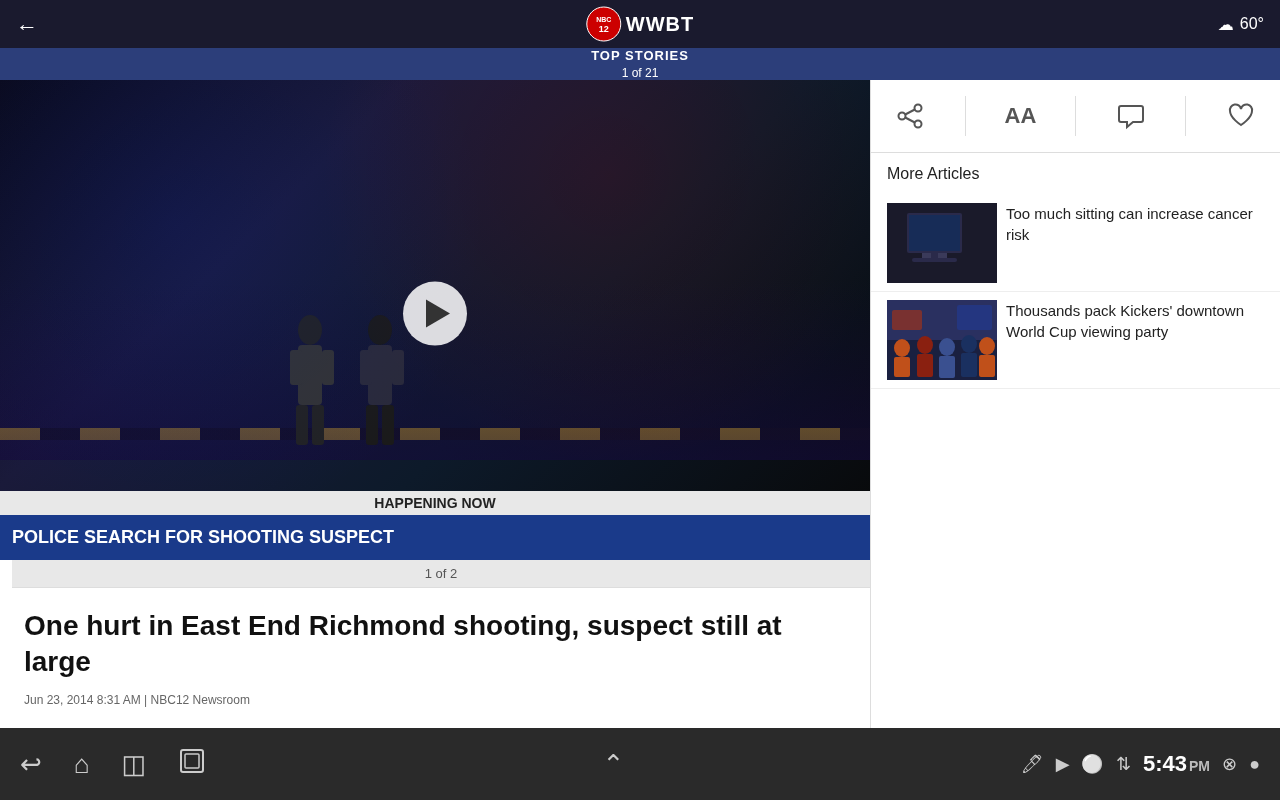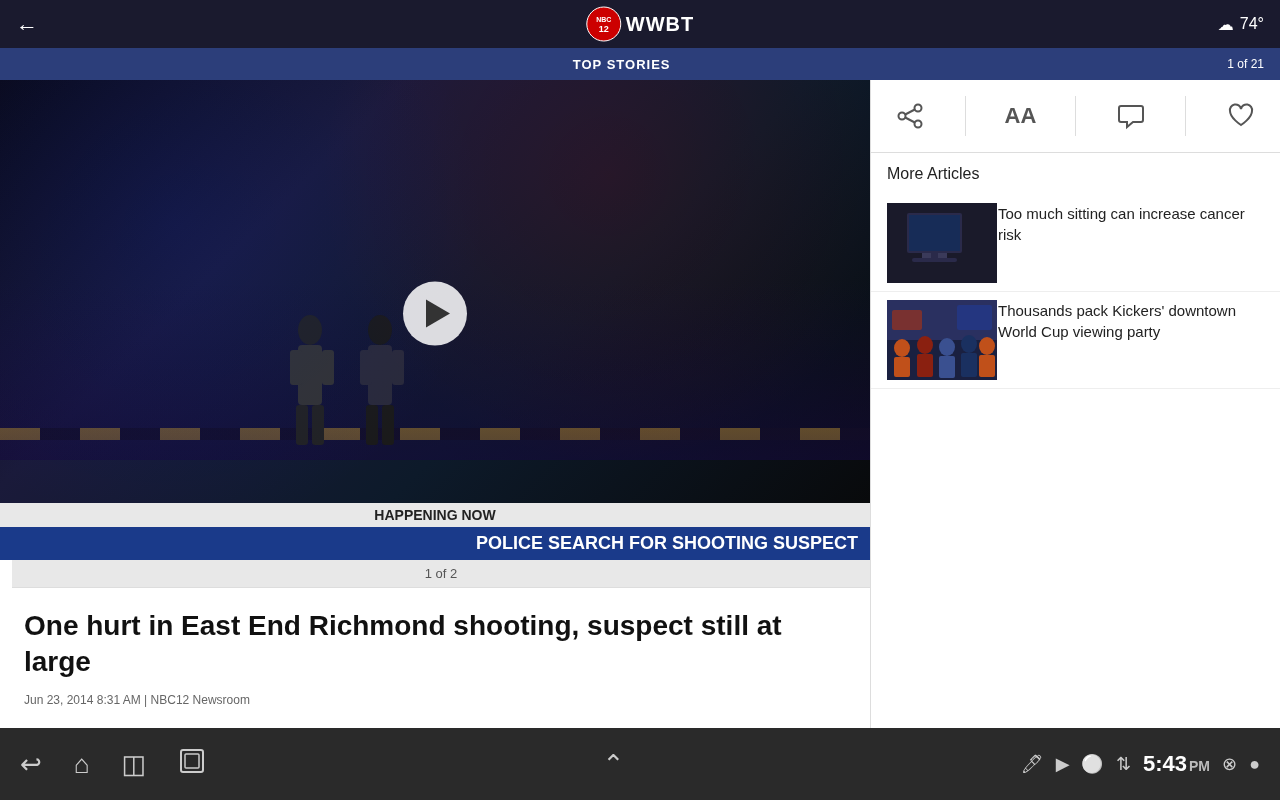--- a/index.html
+++ b/index.html
@@ -45,20 +45,21 @@
 
     
     #section-bar {
       width: 1280px;
       height: 32px;
       background: #2c3e7a;
       display: flex;
       align-items: center;
       justify-content: space-between;
       padding: 0 16px;
+      flex-direction: column;
     }
     #section-bar .section-title {
       color: white;
       font-size: 13px;
       font-weight: bold;
       letter-spacing: 1px;
       flex: 1;
       text-align: center;
     }
     #section-bar .page-counter {
@@ -151,25 +152,25 @@
     #happening-now {
       background: #e8e8e8;
       padding: 4px 12px;
       font-size: 14px;
       color: #222;
       font-weight: bold;
       text-align: center;
     }
     #police-search-bar {
       background: #1a3a8a;
-      padding: 6px 12px;
+      padding: 12px 12px;
       font-size: 18px;
       color: white;
       font-weight: bold;
-      text-align: right;
+      text-align: left;
     }
     #breaking-news-bar {
       background: #c0001a;
       padding: 8px 12px;
       font-size: 22px;
       color: white;
       font-weight: bold;
       text-align: center;
       letter-spacing: 1px;
     }
@@ -236,21 +237,21 @@
 
     
     #more-articles-title {
       font-size: 16px;
       font-weight: normal;
       color: #222;
       padding: 12px 16px;
     }
     .article-item {
       display: flex;
-      gap: 1px;
+      gap: 9px;
       padding: 8px 16px;
       cursor: pointer;
       border-bottom: 1px solid #eee;
       align-items: flex-start;
     }
     .article-thumb {
       width: 110px;
       height: 80px;
       flex-shrink: 0;
       background: #333;
@@ -335,21 +336,21 @@
     <svg width="36" height="36" viewBox="0 0 36 36">
       <circle cx="18" cy="18" r="17" fill="#cc0000" stroke="#fff" stroke-width="1"></circle>
 
       <text x="18" y="16" text-anchor="middle" font-size="7" font-weight="bold" fill="white">NBC</text>
       <text x="18" y="26" text-anchor="middle" font-size="9" font-weight="bold" fill="white">12</text>
     </svg>
     <span class="logo-text">WWBT</span>
   </div>
   <div class="weather-area">
     <span>☁</span>
-    <span>74°</span>
+    <span>60°</span>
   </div>
 </div>
 
 <div id="section-bar">
   <span></span>
   <span class="section-title">TOP STORIES</span>
   <span class="page-counter">1 of 21</span>
 </div>
 
 <div id="main-content">

